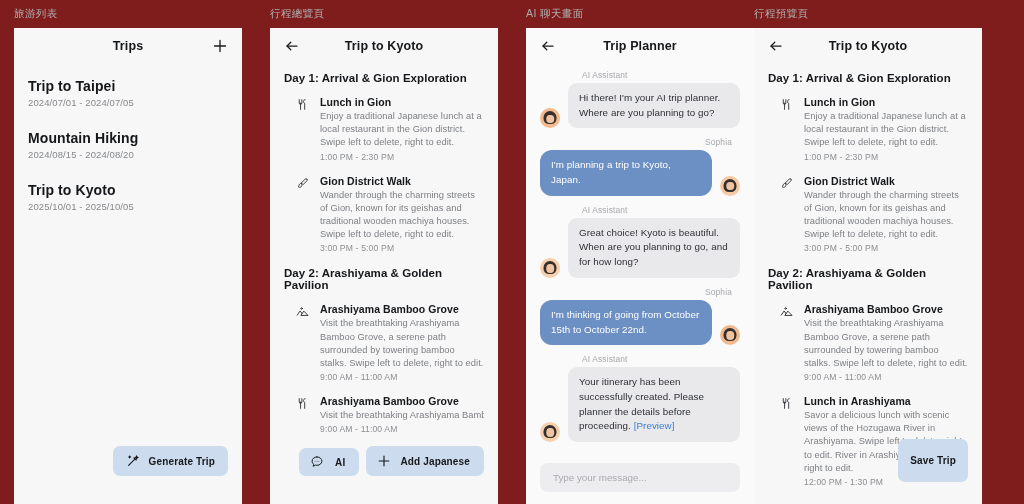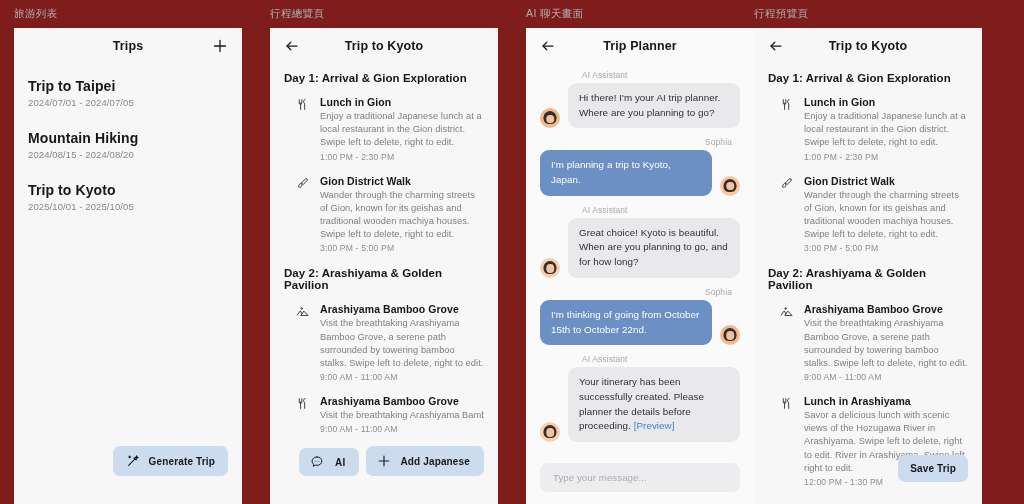--- a/index.html
+++ b/index.html
@@ -163,21 +163,21 @@
     right: 14px;
     display: flex;
     flex-direction: row;
     align-items: flex-end;
     gap: 7px;
   }
   .itin-actions.overview { bottom: 28px; }
   .save-wrap { position: absolute; right: 14px; bottom: 22px; }
   .pill-btn.ai { padding: 7px 14px 7px 11px; gap: 11px; }
   .pill-btn.add { padding: 8px 14px 8px 11px; gap: 9px; }
-  .pill-btn.save { padding: 8px 12px; }
+  .pill-btn.save { padding: 16px 12px; }
 
   
   .chat-body {
     position: absolute;
     top: 36px; left: 0; right: 0; bottom: 54px;
     padding: 6px 14px 0 14px;
     overflow: hidden;
   }
   .msg-group { margin-bottom: 9px; }
   .msg-label {
@@ -231,20 +231,21 @@
     line-height: 1.5;
     letter-spacing: .05px;
   }
   .bubble.assistant {
     background: #e9e9eb;
     color: #2e3034;
   }
   .bubble.user {
     background: #6c8fc4;
     color: #ffffff;
+    border-radius: 12px;
   }
   .preview-link {
     color: #3b7fd4;
     text-decoration: none;
     cursor: pointer;
     margin-left: 3px;
   }
   .chat-input-wrap {
     position: absolute;
     left: 14px; right: 14px; bottom: 12px;

